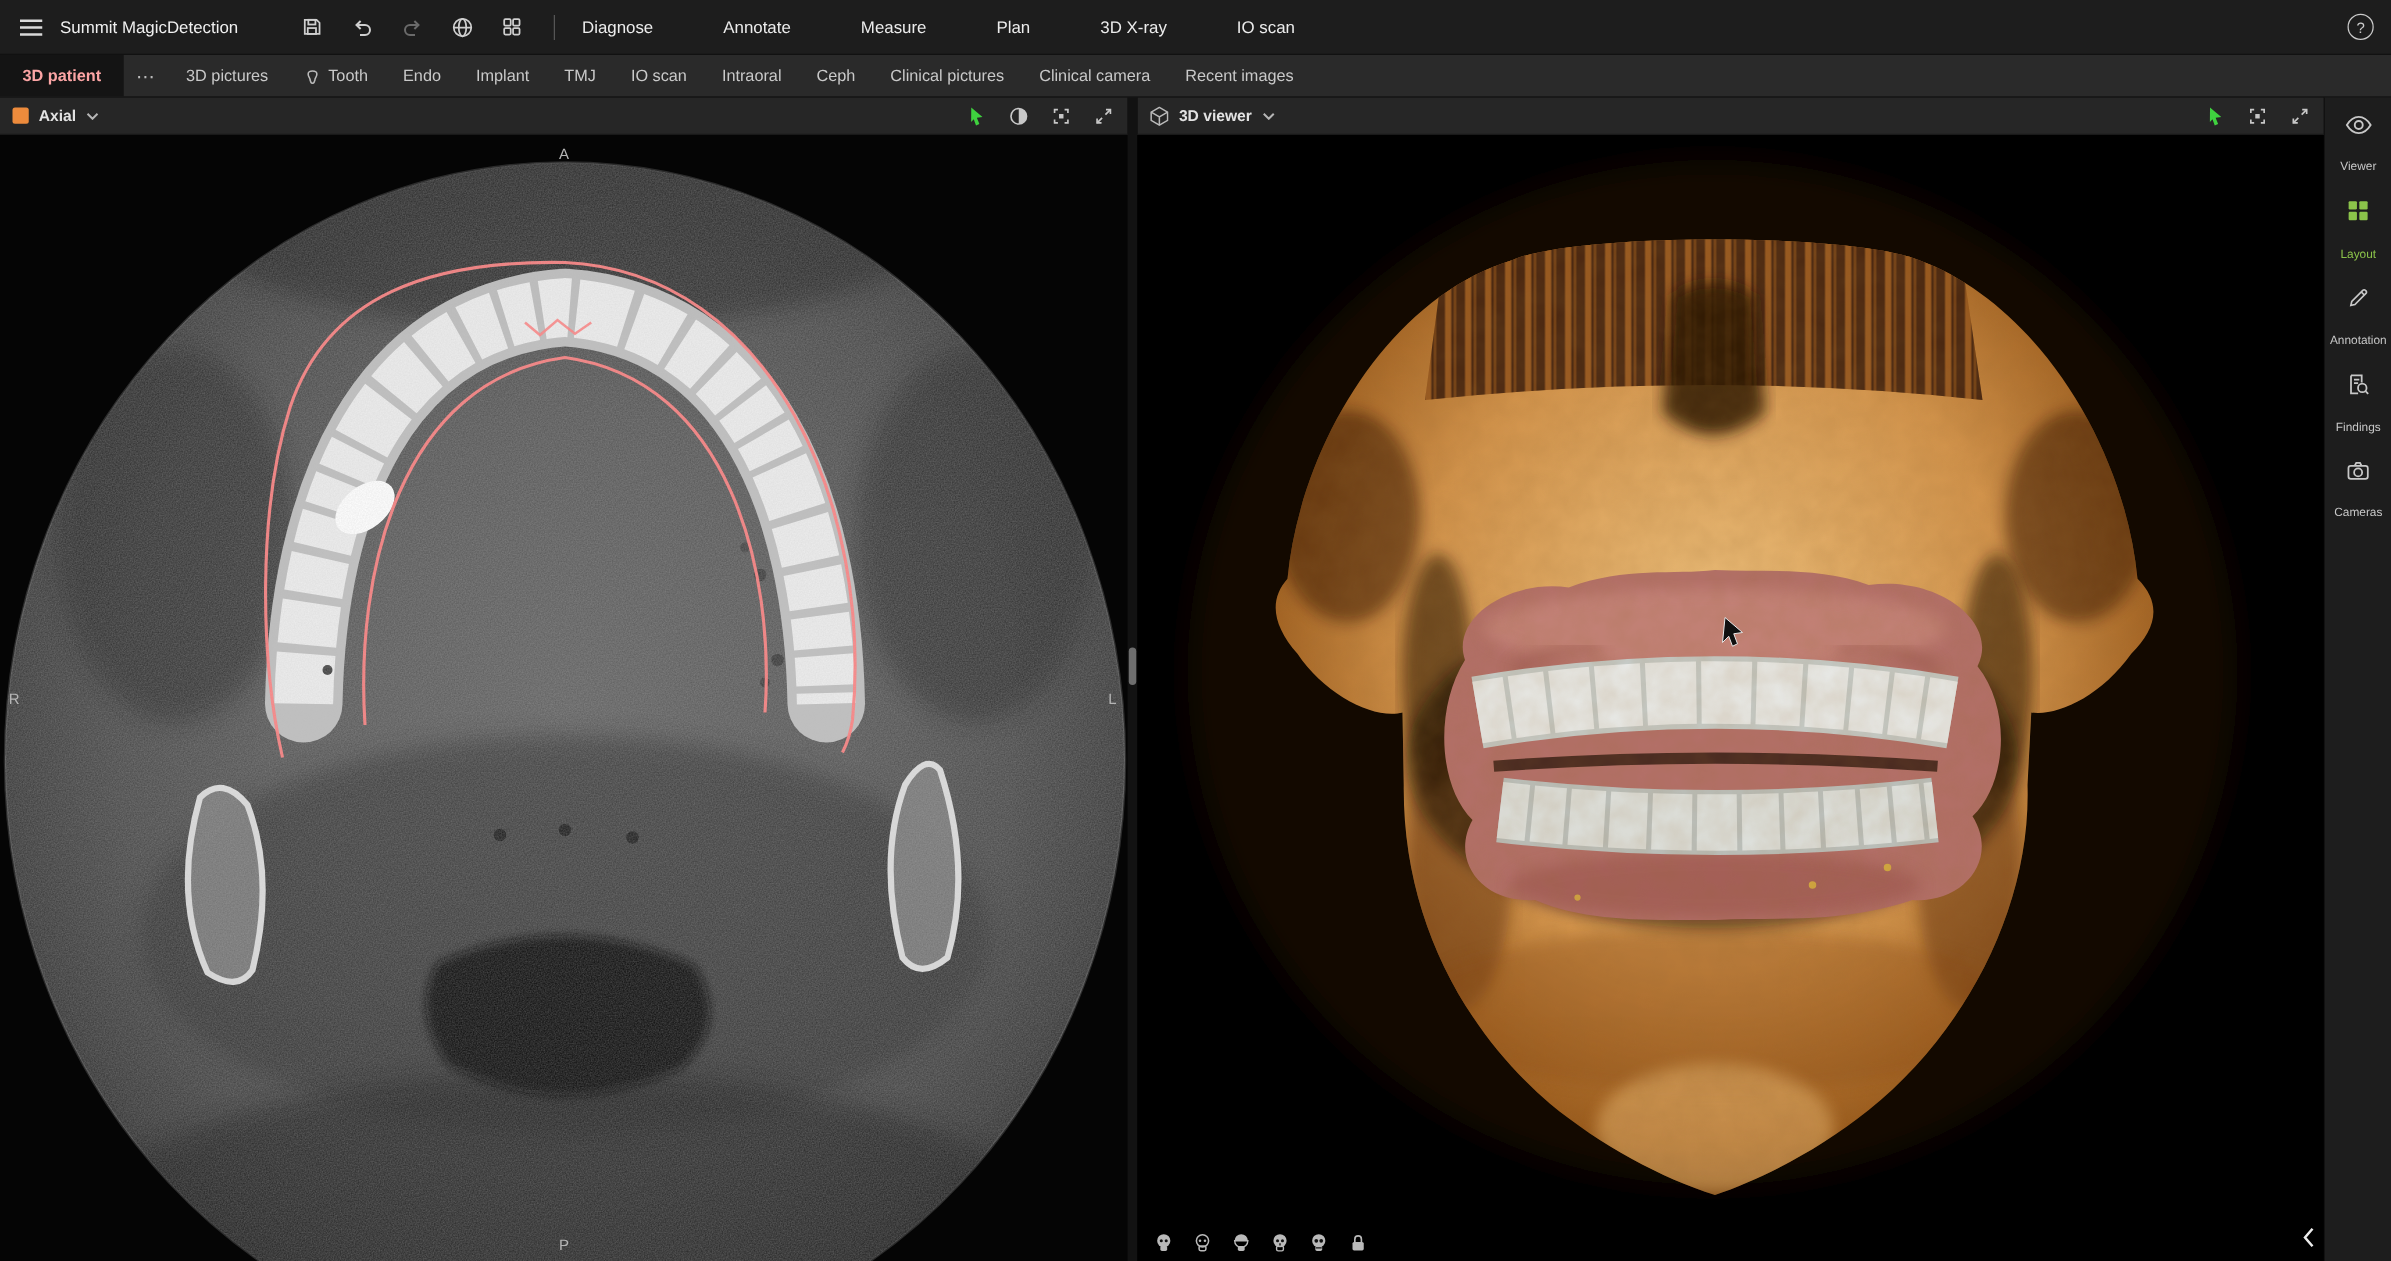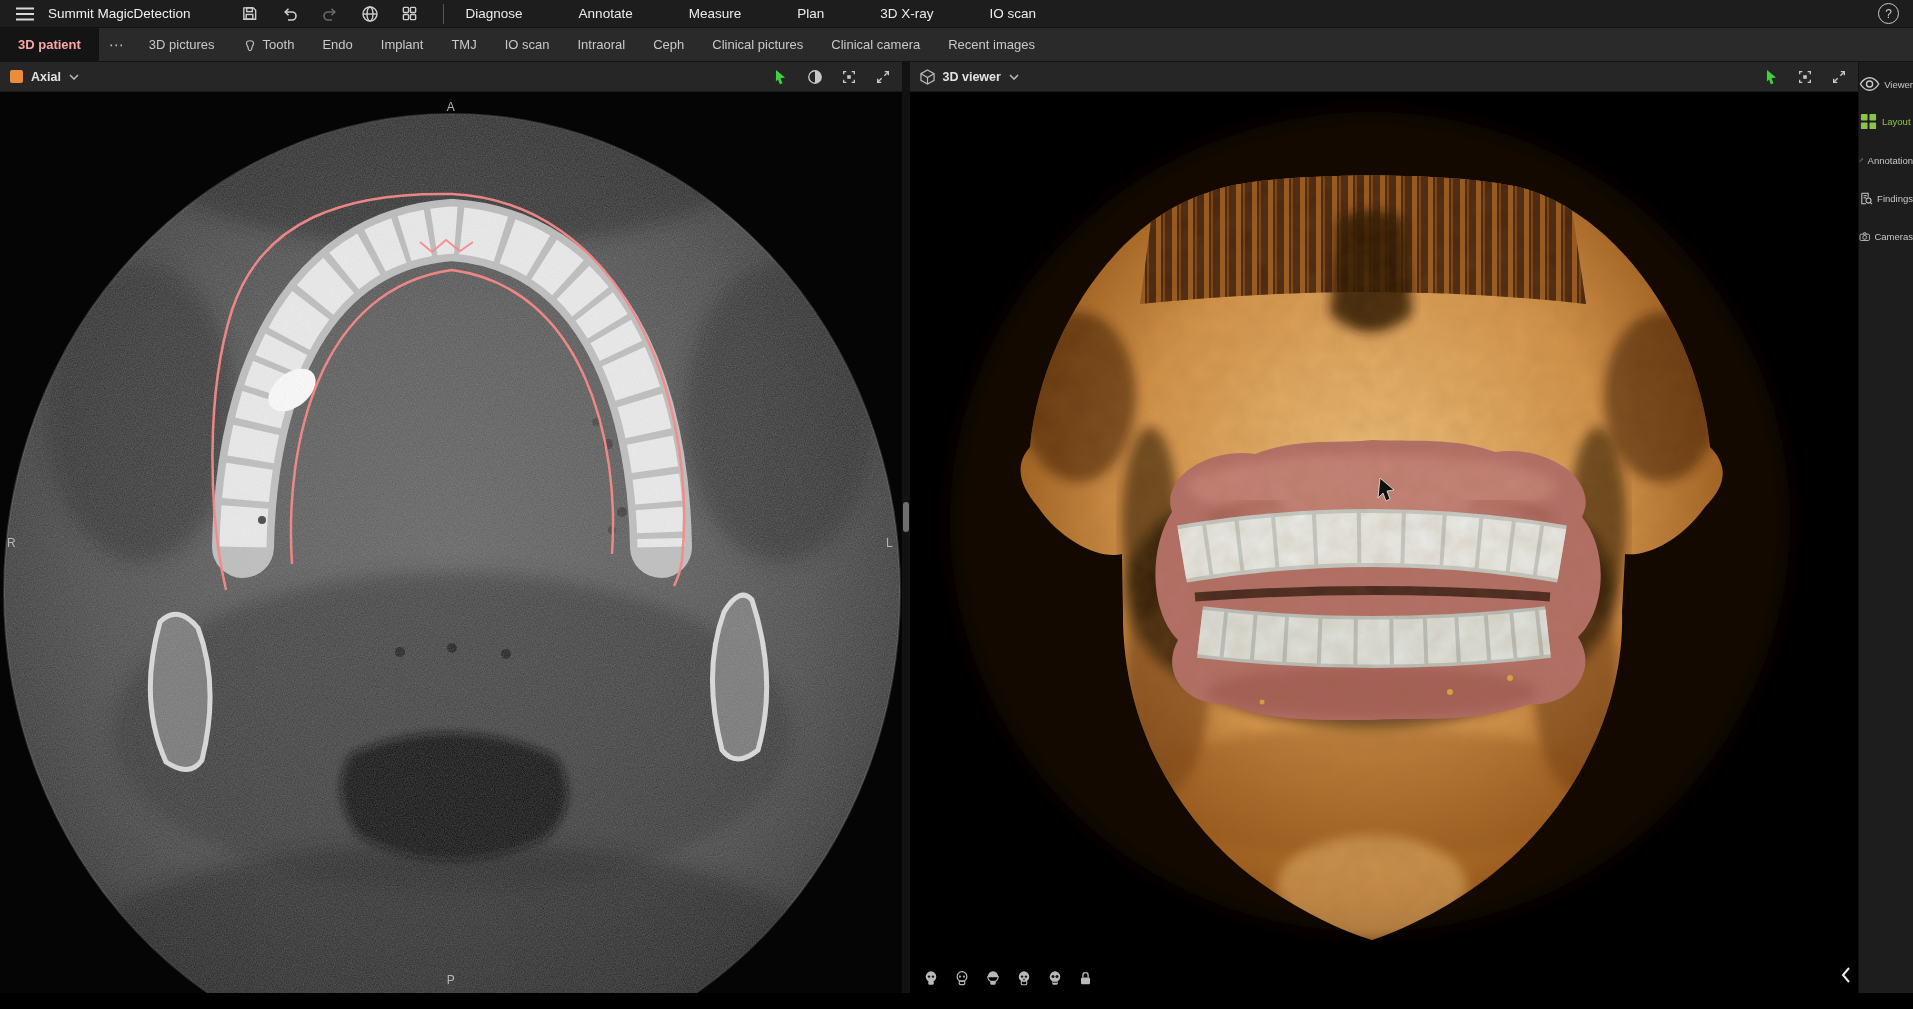--- a/index.html
+++ b/index.html
@@ -1,20 +1,20 @@
 <!DOCTYPE html>
 <html><head>
 <meta charset="utf-8">
 <style>
   * { box-sizing: border-box; margin: 0; padding: 0; }
   html,body { width:1913px; height:1009px; background:#000; overflow:hidden;
               font-family:"Liberation Sans", sans-serif; color:#ddd; }
 
   
-  .topbar { height:28px; background:#1d1d1d; display:flex; align-items:center;
+  .topbar { height:44px; background:#1d1d1d; display:flex; align-items:center;
             padding:0 14px; border-bottom:1px solid #111; }
   .hamburger { width:22px; height:22px; display:grid; place-items:center; cursor:pointer; }
   .app-title { font-size:13.5px; color:#f0f0f0; margin-left:12px; white-space:nowrap; }
   .tb-icons { display:flex; align-items:center; gap:18px; margin-left:48px; }
   .tb-icons svg { display:block; }
   .tb-btn { width:22px; height:22px; display:grid; place-items:center; cursor:pointer; color:#cfcfcf; }
   .tb-btn.dim { color:#6a6a6a; }
   .tb-sep { width:1px; height:20px; background:#555; margin:0 22px; }
   .menus { display:flex; gap:56px; font-size:13.5px; color:#ececec; }
   .menus .menu-item { cursor:pointer; white-space:nowrap; }
@@ -56,21 +56,21 @@
   .orient.bottom { bottom:6px; left:50%; transform:translateX(-50%); }
 
   .presets { position:absolute; left:12px; bottom:6px; display:flex; gap:13px;
              align-items:center; z-index:2; color:#b9b9b9; }
   .preset { width:18px; height:18px; display:grid; place-items:center; cursor:pointer; }
   .collapse { position:absolute; right:6px; bottom:5px; z-index:2; cursor:pointer; color:#ececec; }
 
   
   .sidebar { width:55px; background:#1d1d1d; display:flex; flex-direction:column;
              align-items:center; padding-top:14px; gap:20px; border-left:1px solid #111; }
-  .side-item { display:flex; align-items:center; gap:4px;
+  .side-item { display:flex; flex-direction:column; align-items:center; gap:20px;
                color:#c7c7c7; font-size:9.5px; cursor:pointer; width:100%; }
   .side-item.active { color:#8bc34a; }
   .side-item svg { display:block; }
 </style>
 </head>
 <body>
 
 <header class="topbar">
   <div class="hamburger">
     <svg width="18" height="14" viewBox="0 0 18 14">

